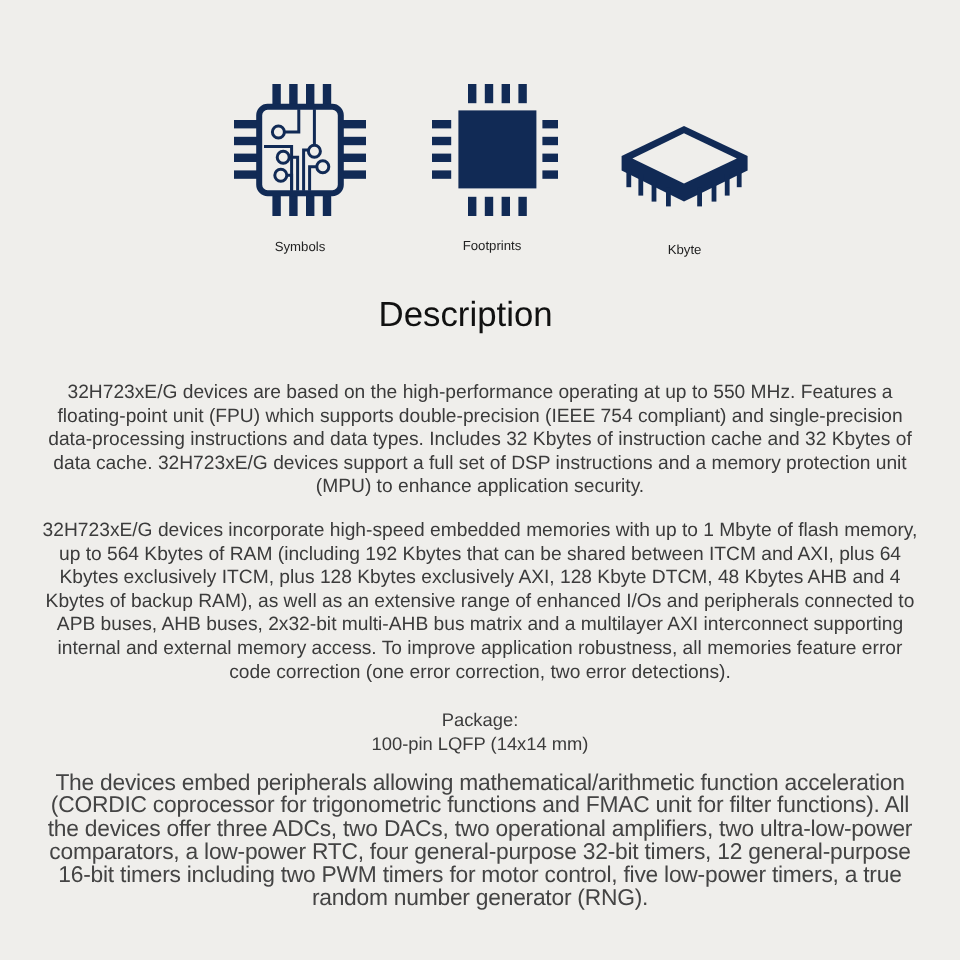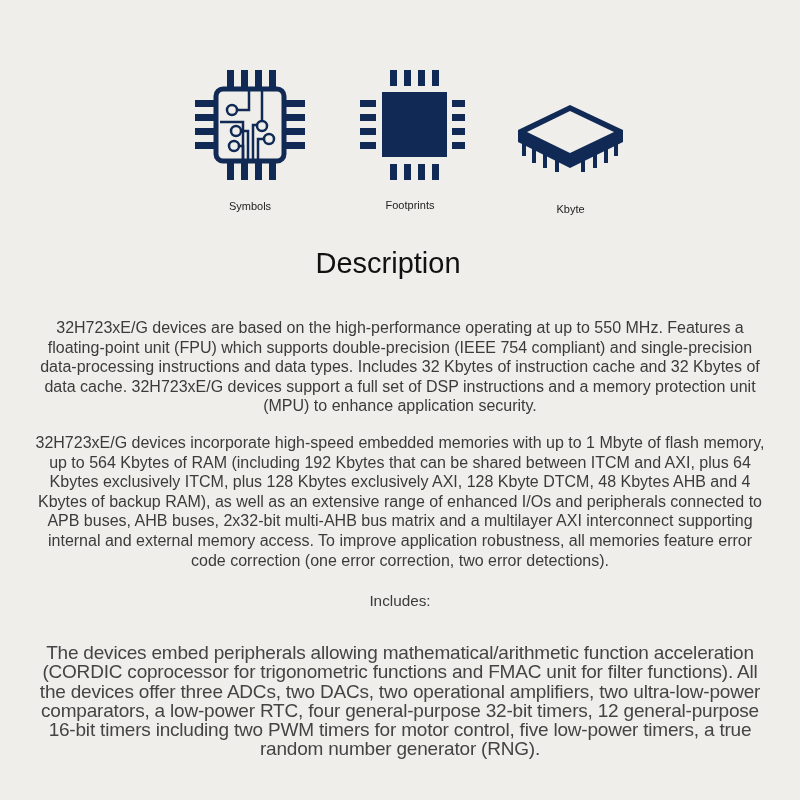--- a/index.html
+++ b/index.html
@@ -123,16 +123,17 @@
     <span class="lbl">Kbyte</span>
   </div>
 </div>
 
 <div class="title">Description</div>
 
 <div class="para" id="p1">32H723xE/G devices are based on the high-performance operating at up to 550 MHz. Features a floating-point unit (FPU) which supports double-precision (IEEE 754 compliant) and single-precision data-processing instructions and data types. Includes 32 Kbytes of instruction cache and 32 Kbytes of data cache. 32H723xE/G devices support a full set of DSP instructions and a memory protection unit (MPU) to enhance application security.</div>
 <div class="para" id="p2">32H723xE/G devices incorporate high-speed embedded memories with up to 1 Mbyte of flash memory, up to 564 Kbytes of RAM (including 192 Kbytes that can be shared between ITCM and AXI, plus 64 Kbytes exclusively ITCM, plus 128 Kbytes exclusively AXI, 128 Kbyte DTCM, 48 Kbytes AHB and 4 Kbytes of backup RAM), as well as an extensive range of enhanced I/Os and peripherals connected to APB buses, AHB buses, 2x32-bit multi-AHB bus matrix and a multilayer AXI interconnect supporting internal and external memory access. To improve application robustness, all memories feature error code correction (one error correction, two error detections).</div>
 
 <div class="pkg">
-  <div>Includes:</div>
+  <div>Package:</div>
+  <div>100-pin LQFP (14x14 mm)</div>
 </div>
 
 <div class="para" id="p3">The devices embed peripherals allowing mathematical/arithmetic function acceleration (CORDIC coprocessor for trigonometric functions and FMAC unit for filter functions). All the devices offer three ADCs, two DACs, two operational amplifiers, two ultra-low-power comparators, a low-power RTC, four general-purpose 32-bit timers, 12 general-purpose 16-bit timers including two PWM timers for motor control, five low-power timers, a true random number generator (RNG).</div>
 
 </body></html>

